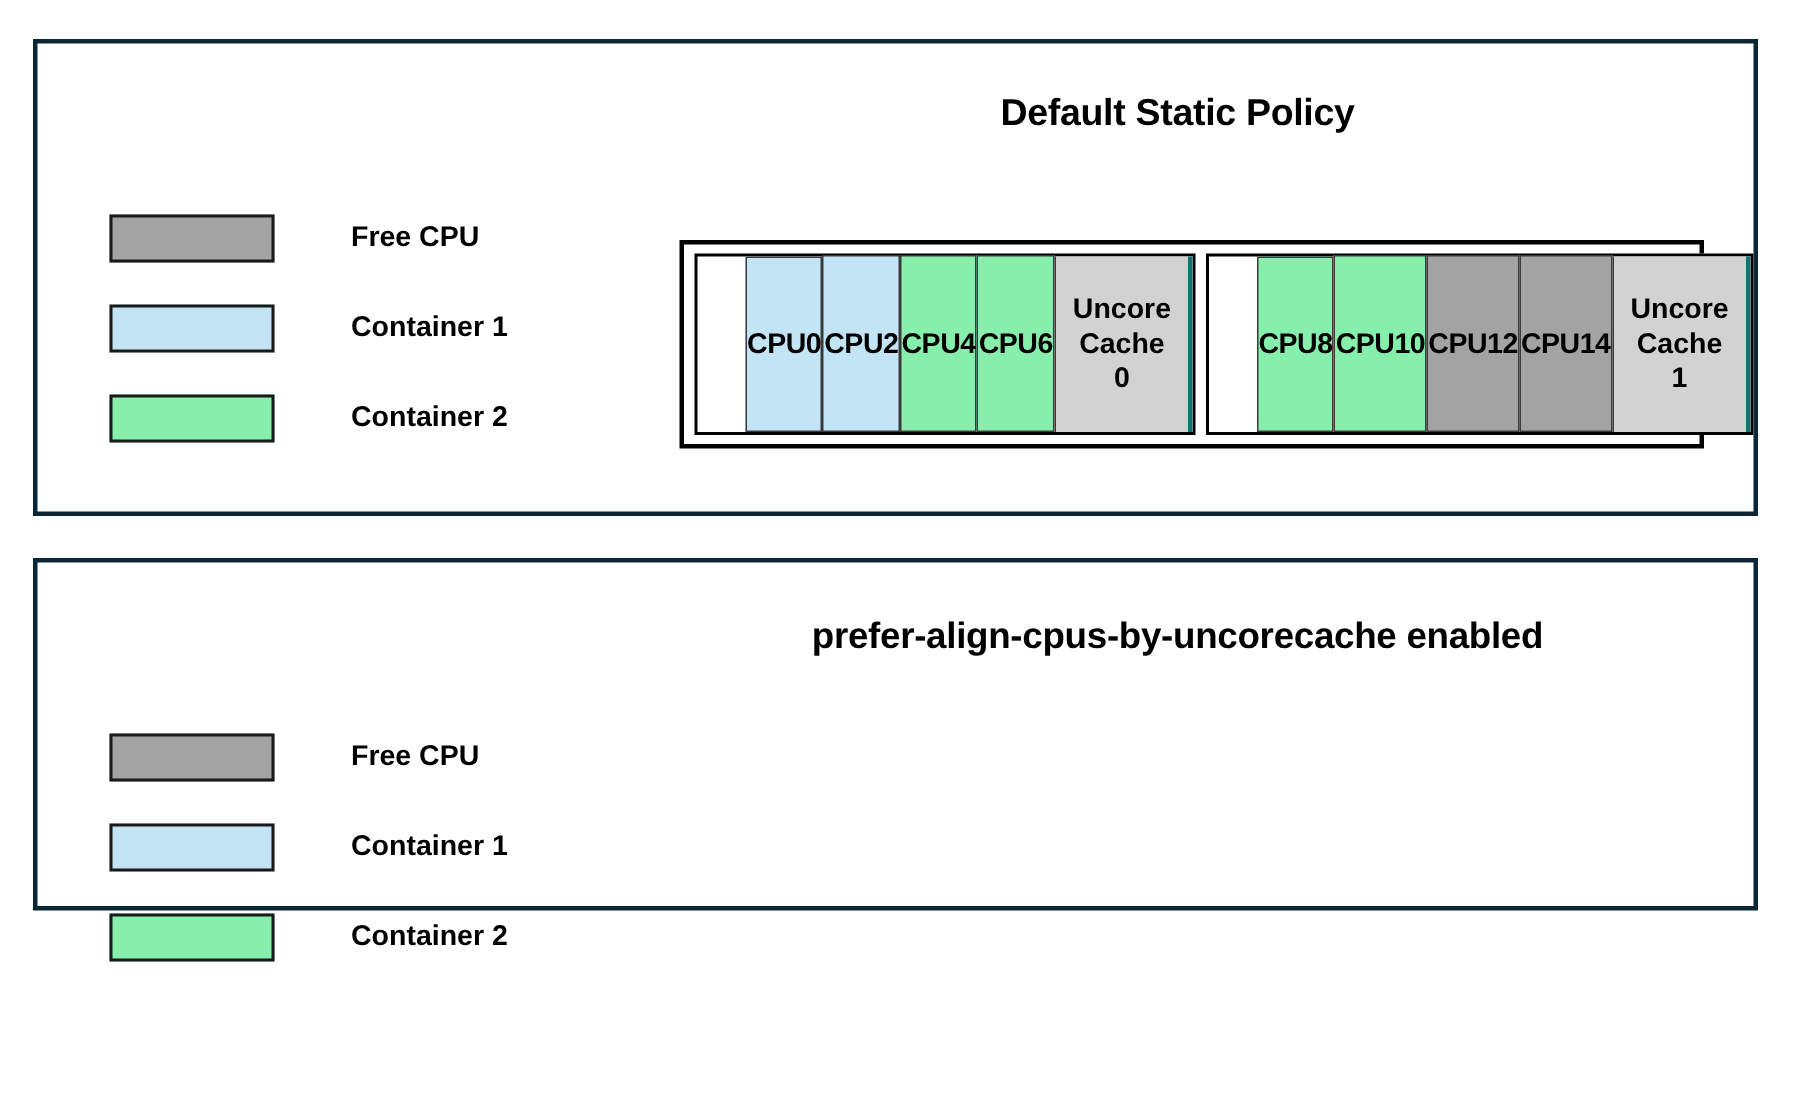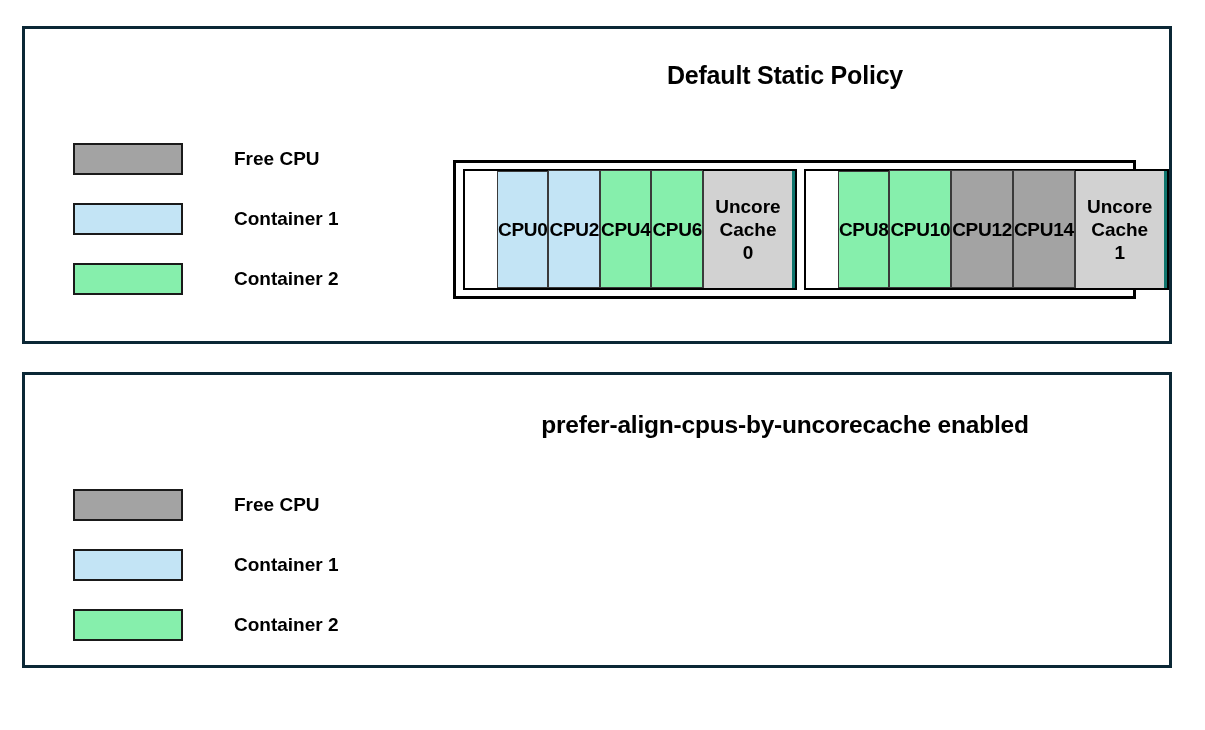--- a/index.html
+++ b/index.html
@@ -22,21 +22,21 @@
   }
 
   
   .panel {
     position: absolute;
     box-sizing: border-box;
     border: 3px solid #0b2735;
     background: #ffffff;
   }
   #panel-top    { left: 22px; top: 26px;  width: 1150px; height: 318px; padding-left: 24px; }
-  #panel-bottom { left: 22px; top: 372px; width: 1150px; height: 296px; }
+  #panel-bottom { left: 22px; top: 372px; width: 1150px; height: 235px; }
 
   
   .panel-title {
     position: absolute;
     top: 32px;
     left: 400px;
     width: 720px;
     text-align: center;
     font-size: 25px;
     font-weight: bold;

